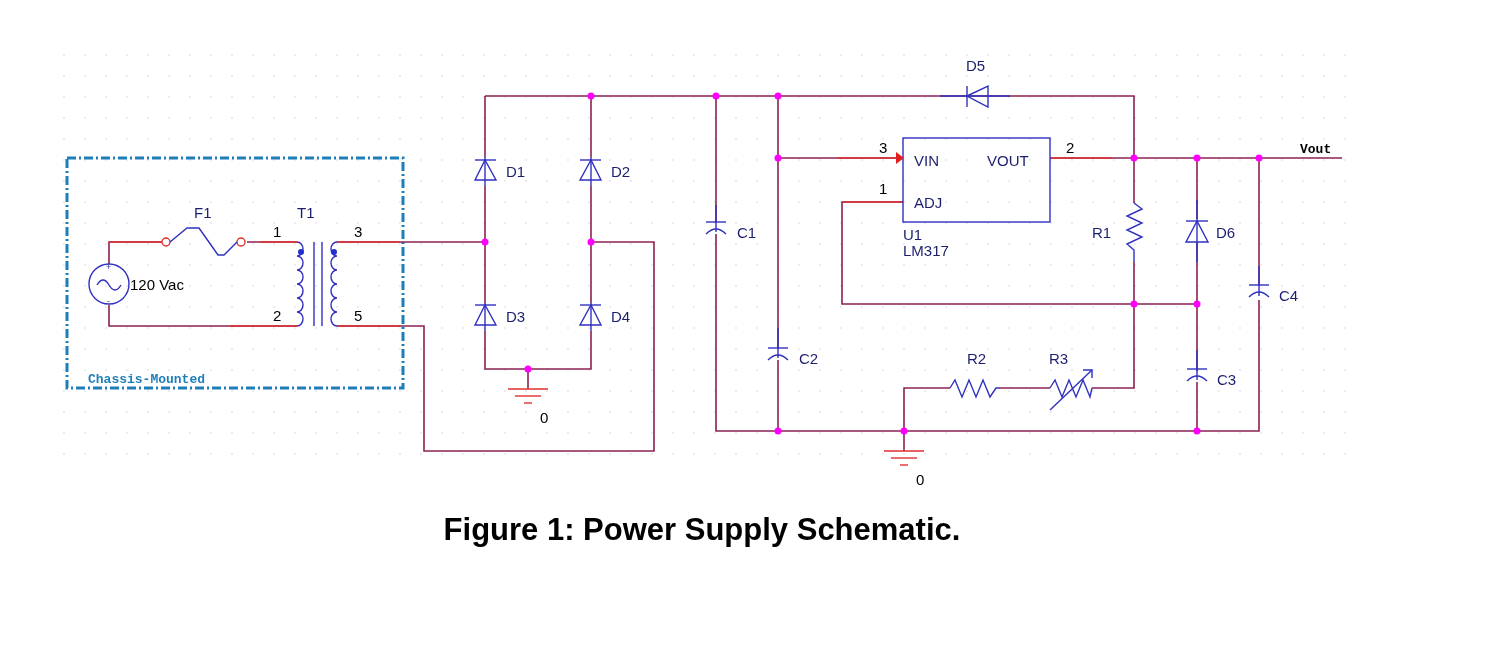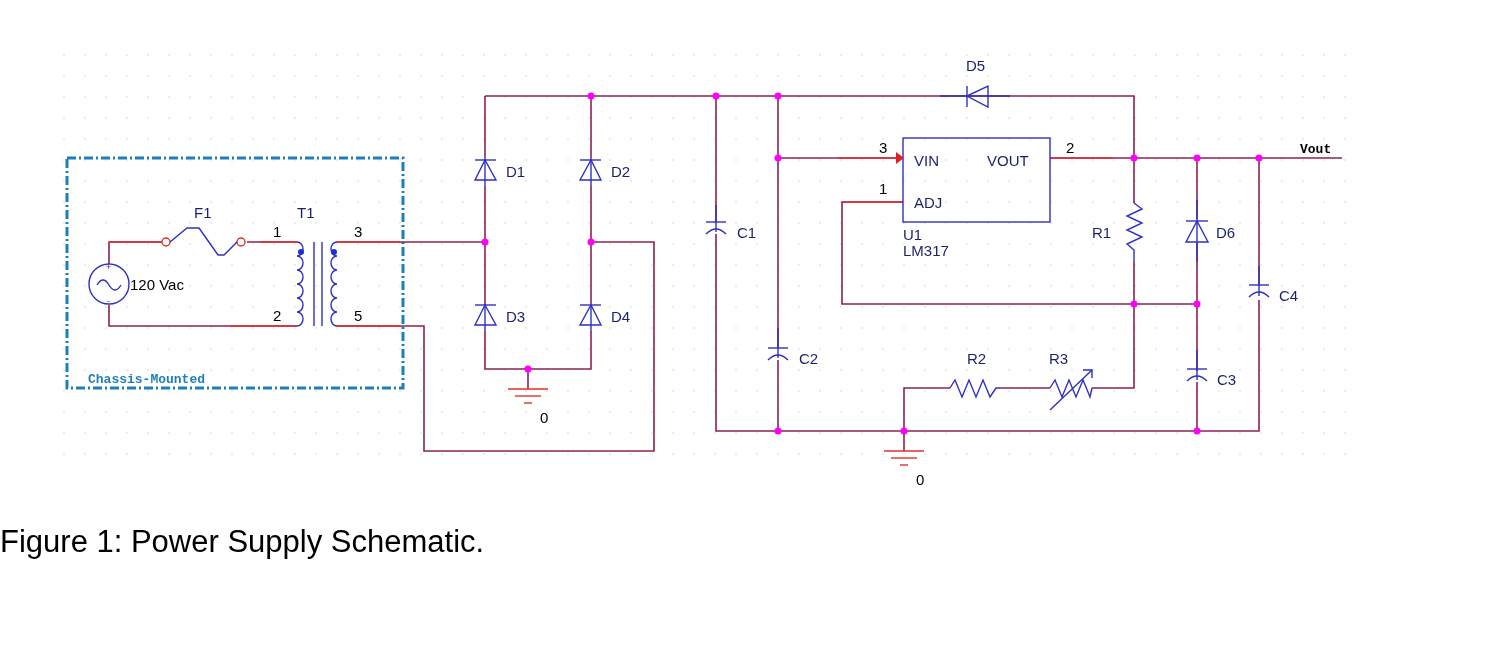--- a/index.html
+++ b/index.html
@@ -1,22 +1,22 @@
 <!DOCTYPE html>
 <html><head>
 <meta charset="utf-8">
 <style>
   html, body { margin:0; padding:0; background:#ffffff; }
   body { width:1488px; height:650px; position:relative; overflow:hidden; font-family:"Liberation Sans", sans-serif; }
   #schematic { position:absolute; left:0; top:0; }
   .lbl { font-family:"Liberation Sans", sans-serif; font-size:15px; fill:#1a1f6e; }
   .pin { font-family:"Liberation Sans", sans-serif; font-size:15px; fill:#000000; }
   .mono { font-family:"Liberation Mono", monospace; font-weight:bold; font-size:13px; }
-  .caption { position:absolute; left:0; width:1404px; top:524px; text-align:left;
-             font-family:"Liberation Sans", sans-serif; font-weight:normal; font-size:31px; color:#000; }
+  .caption { position:absolute; left:0; width:1404px; top:512px; text-align:center;
+             font-family:"Liberation Sans", sans-serif; font-weight:bold; font-size:31px; color:#000; }
 </style>
 </head>
 <body>
 
 <svg id="schematic" width="1488" height="650" viewBox="0 0 1488 650" xmlns="http://www.w3.org/2000/svg">
   <g id="grid">
       <circle cx="64" cy="55" r="0.8" fill="#d4d4d4"></circle>
       <circle cx="85" cy="55" r="0.8" fill="#d4d4d4"></circle>
       <circle cx="106" cy="55" r="0.8" fill="#d4d4d4"></circle>
       <circle cx="127" cy="55" r="0.8" fill="#d4d4d4"></circle>

